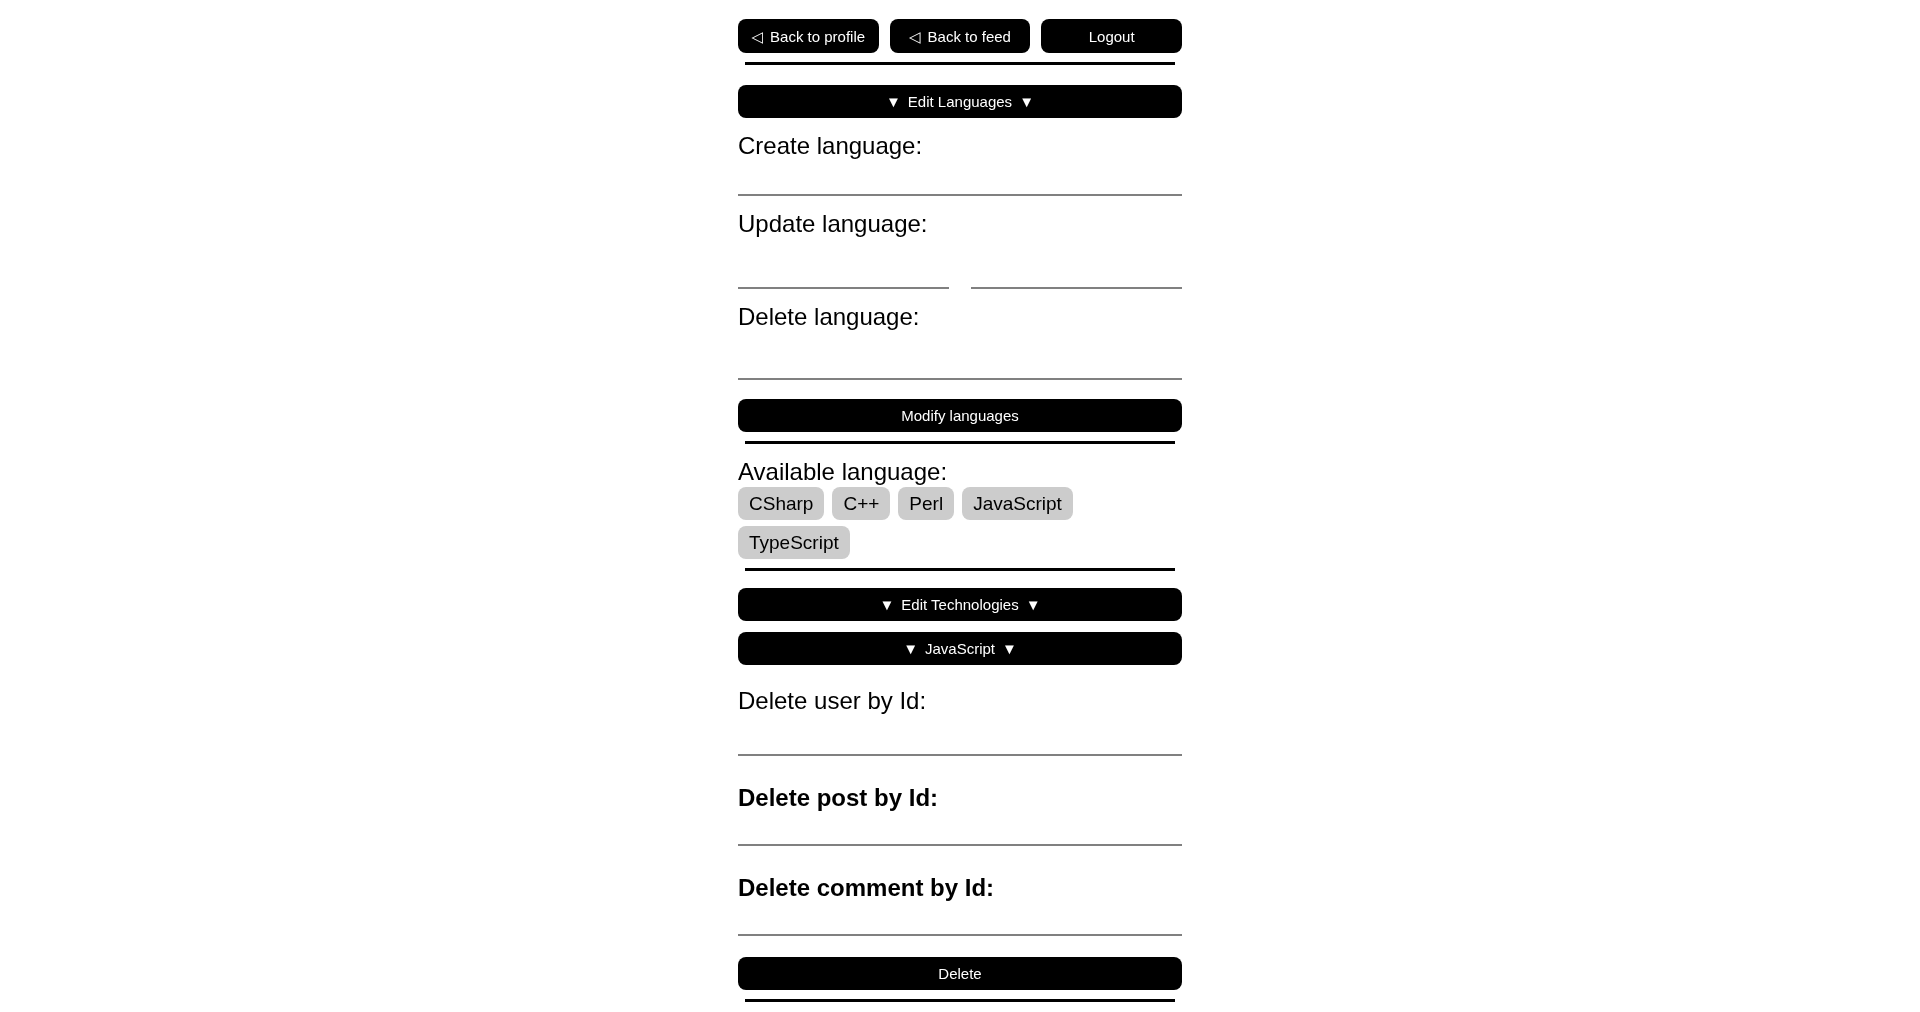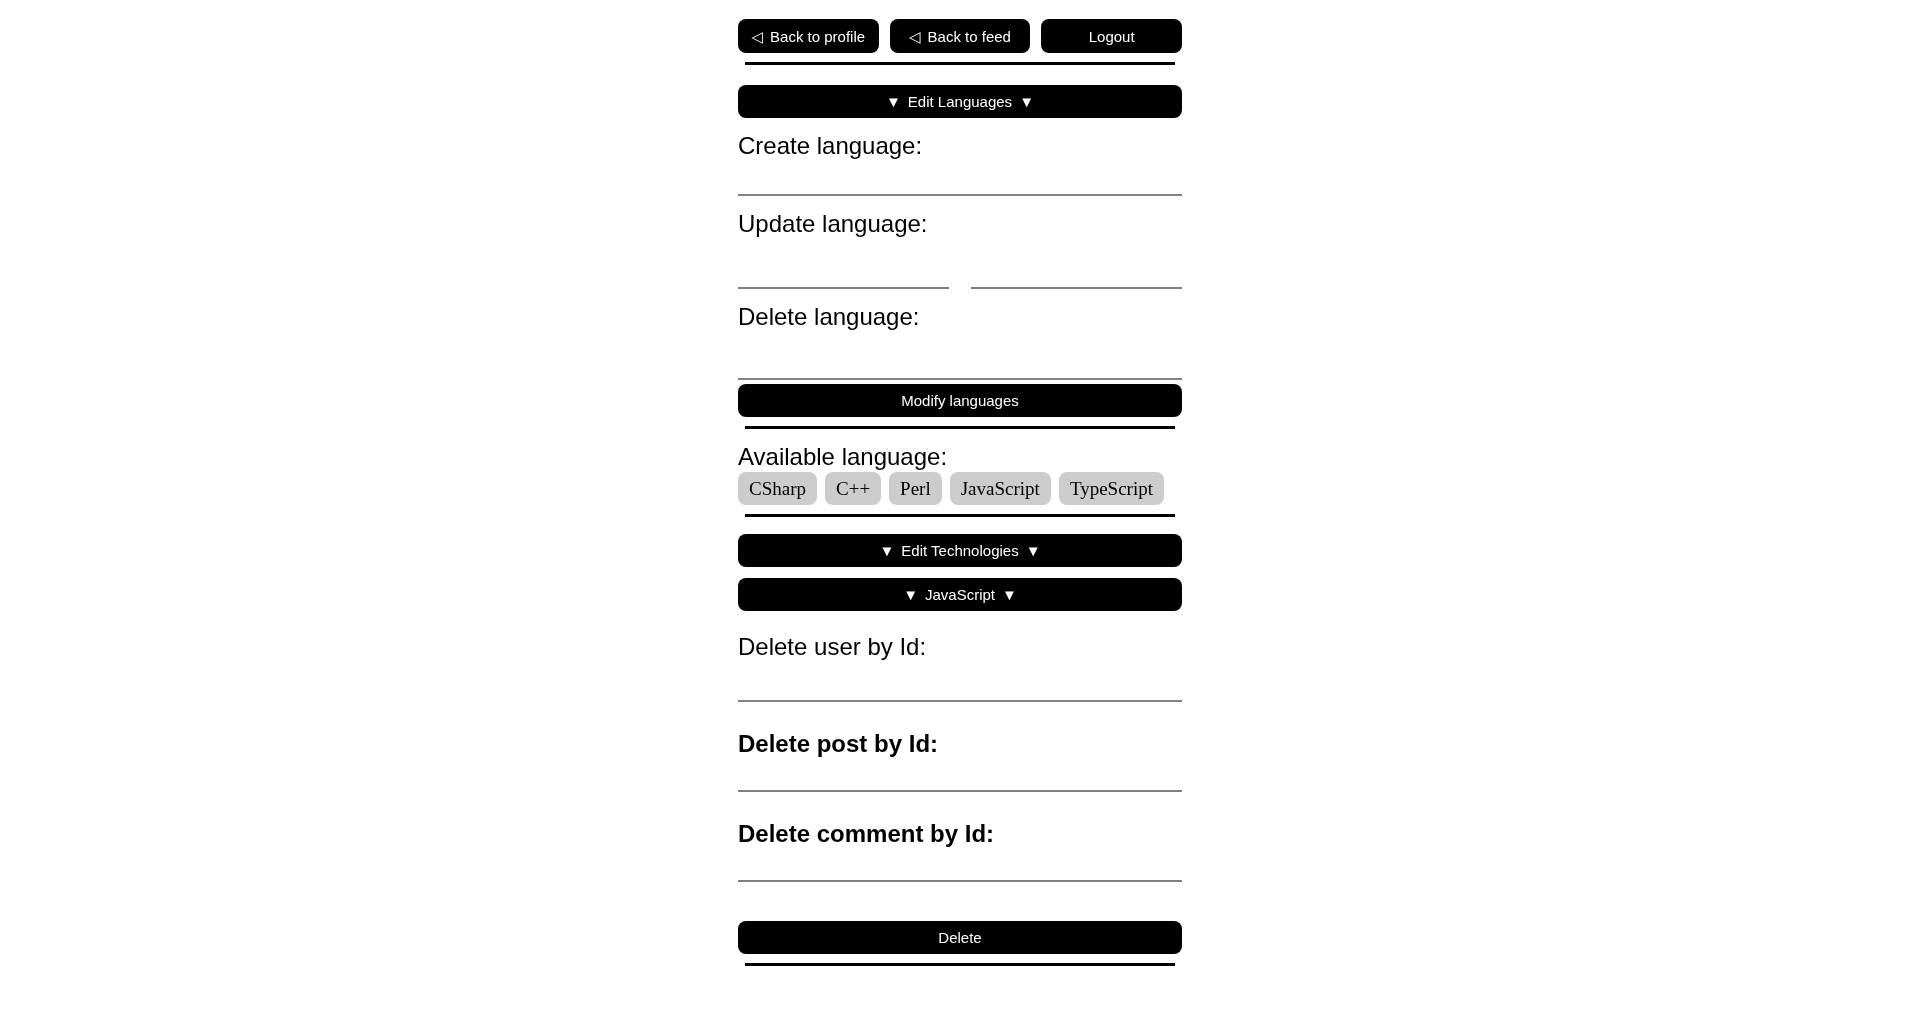--- a/index.html
+++ b/index.html
@@ -88,35 +88,35 @@
     flex-wrap: wrap;
     gap: 6px 8px;
     margin-top: 4px;
   }
   .chip {
     background: var(--chip-bg, #cccccc);
     color: var(--text, #000000);
     border: none;
     border-radius: 8px;
     padding: 4px 11px;
-    font-family: Liberation Serif, serif;
+    font-family: Liberation Sans, sans-serif;
     font-size: 19px;
     line-height: 25px;
     cursor: pointer;
   }
   .mt7  { margin-top: 7px; }
   .mt9  { margin-top: 9px; }
   .mt10 { margin-top: 10px; }
   .mt11 { margin-top: 11px; }
   .mt14 { margin-top: 24px; }
   .mt15 { margin-top: 15px; }
   .mt17 { margin-top: 17px; }
-  .mt19 { margin-top: 4px; }
+  .mt19 { margin-top: 19px; }
   .mt20 { margin-top: 20px; }
-  .mt21 { margin-top: 39px; }
+  .mt21 { margin-top: 21px; }
   .mt30 { margin-top: 30px; font-weight: bold; }
 </style>
 </head>
 <body>
 
 <div class="container">
 
   <div class="btn-row">
     <button class="btn">
       <span>◁</span>

